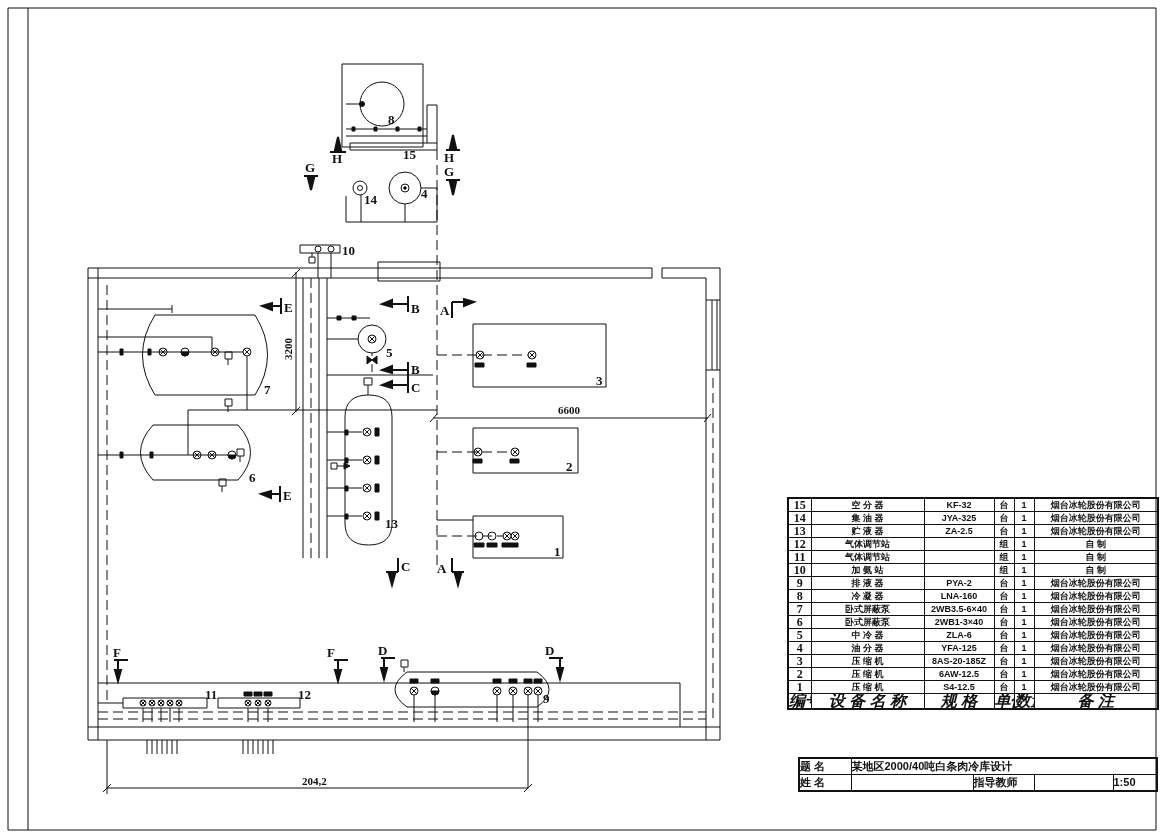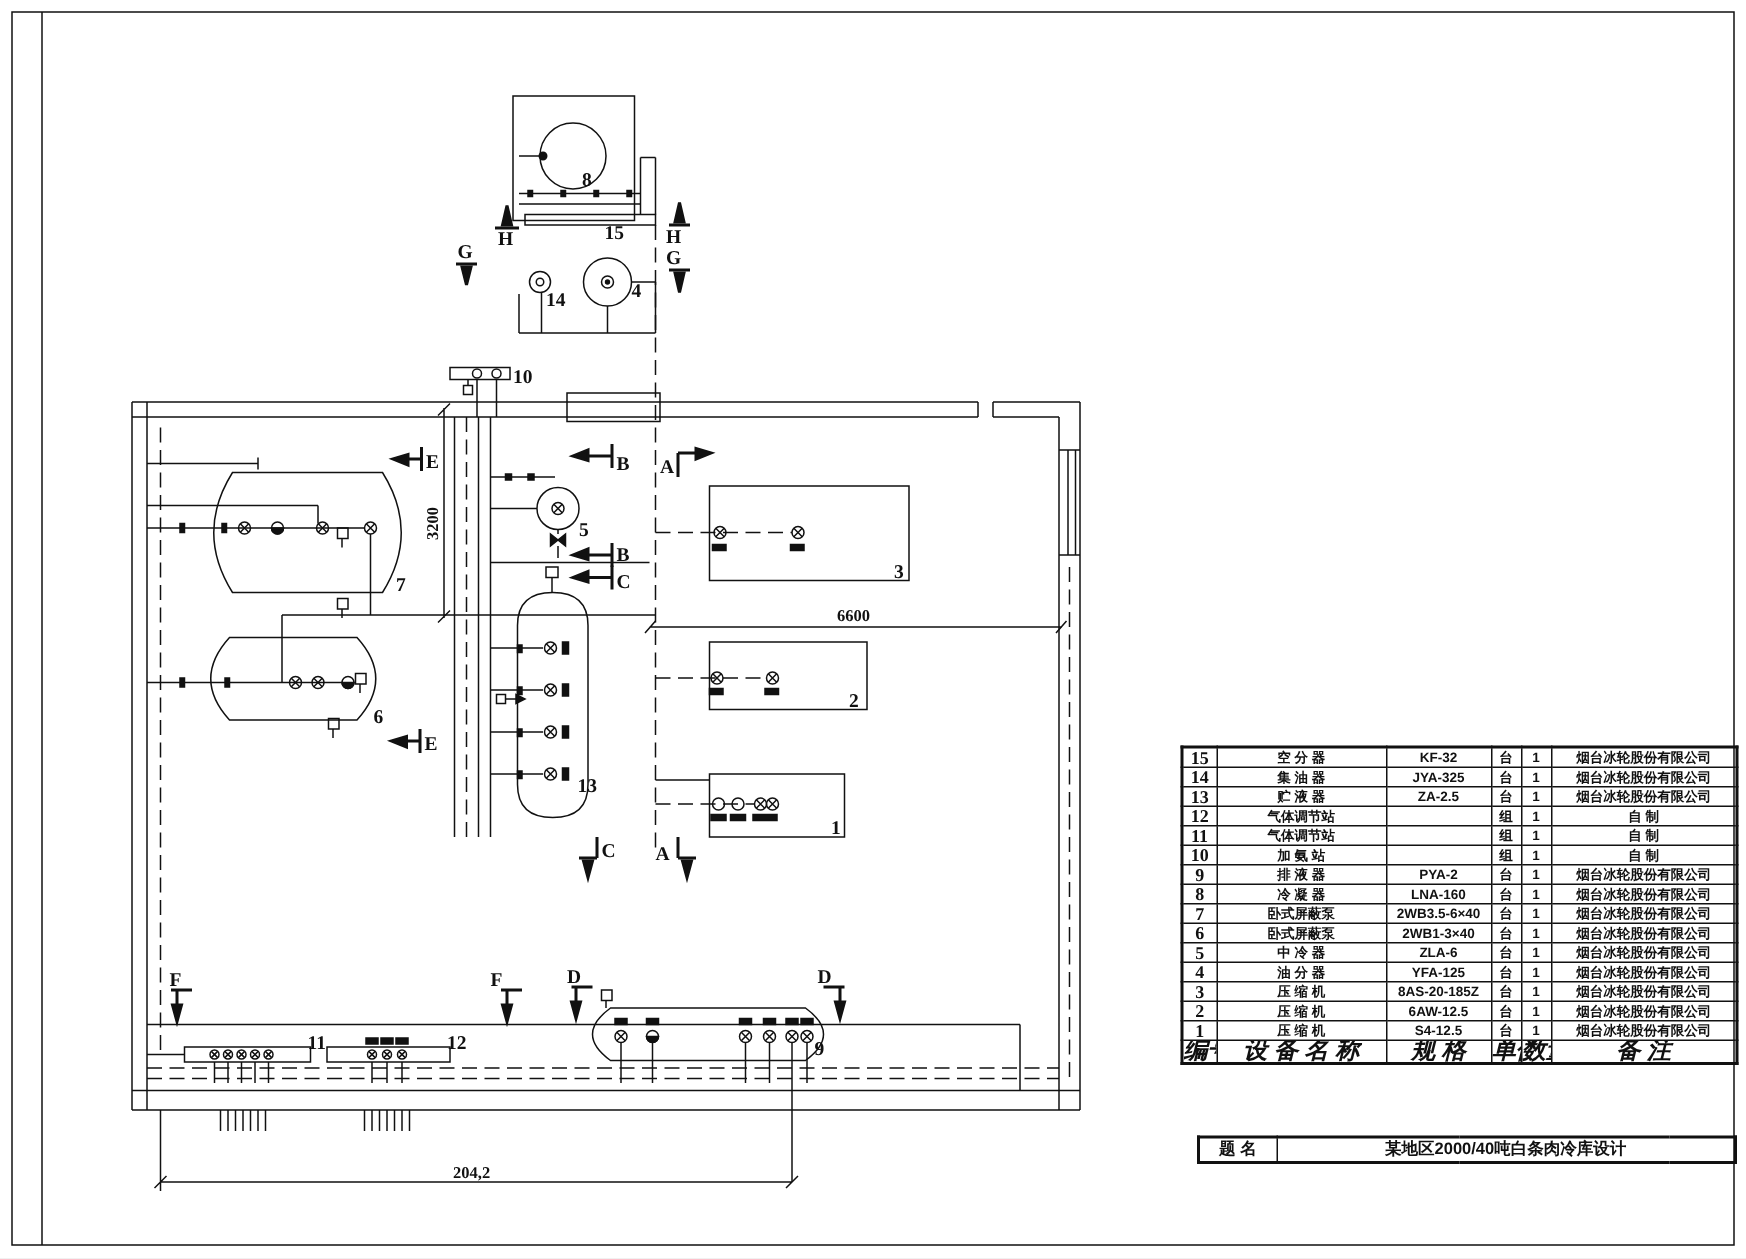--- a/index.html
+++ b/index.html
@@ -14,21 +14,21 @@
   .eq-table{position:absolute;left:787px;top:497px;width:370px;border-collapse:collapse;
             table-layout:fixed;border:2px solid #111;}
   .eq-table td{border:1px solid #111;height:12px;line-height:12px;padding:0;margin:0;
                text-align:center;font-weight:bold;font-size:9px;white-space:nowrap;overflow:hidden;}
   .eq-table td.c-no{font-size:12px;font-family:"Liberation Serif",serif;}
   .eq-table tr.hdr td{font-size:16px;height:14px;line-height:14px;font-style:italic;}
 
   
   .tb-table{position:absolute;left:798px;top:757px;width:358px;border-collapse:collapse;
             table-layout:fixed;border:2px solid #111;}
-  .tb-table td{border:1px solid #111;height:15px;line-height:15px;padding:0;text-align:center;
+  .tb-table td{border:1px solid #111;height:15px;line-height:15px;padding:0;
                font-weight:bold;font-size:11px;white-space:nowrap;overflow:hidden;}
 </style>
 </head>
 <body>
 
 <div class="sheet">
 
 <svg id="plan-svg" width="1164" height="839" viewBox="0 0 1164 839" fill="none" stroke="#111" stroke-width="1">
 
   <defs>
@@ -454,16 +454,23 @@
         <col style="width:122px">
         <col style="width:61px">
     <col style="width:79px">
         <col style="width:44px">
   </colgroup>
   <tbody>
         <tr>
     <td>题  名</td>
     <td colspan="4">某地区2000/40吨白条肉冷库设计</td>
   </tr>
+  <tr>
+    <td>姓  名</td>
+    <td></td>
+    <td>指导教师</td>
+    <td></td>
+    <td>1:50</td>
+  </tr>
 </tbody>
     </table>
 
 </div>
 
 </body></html>

